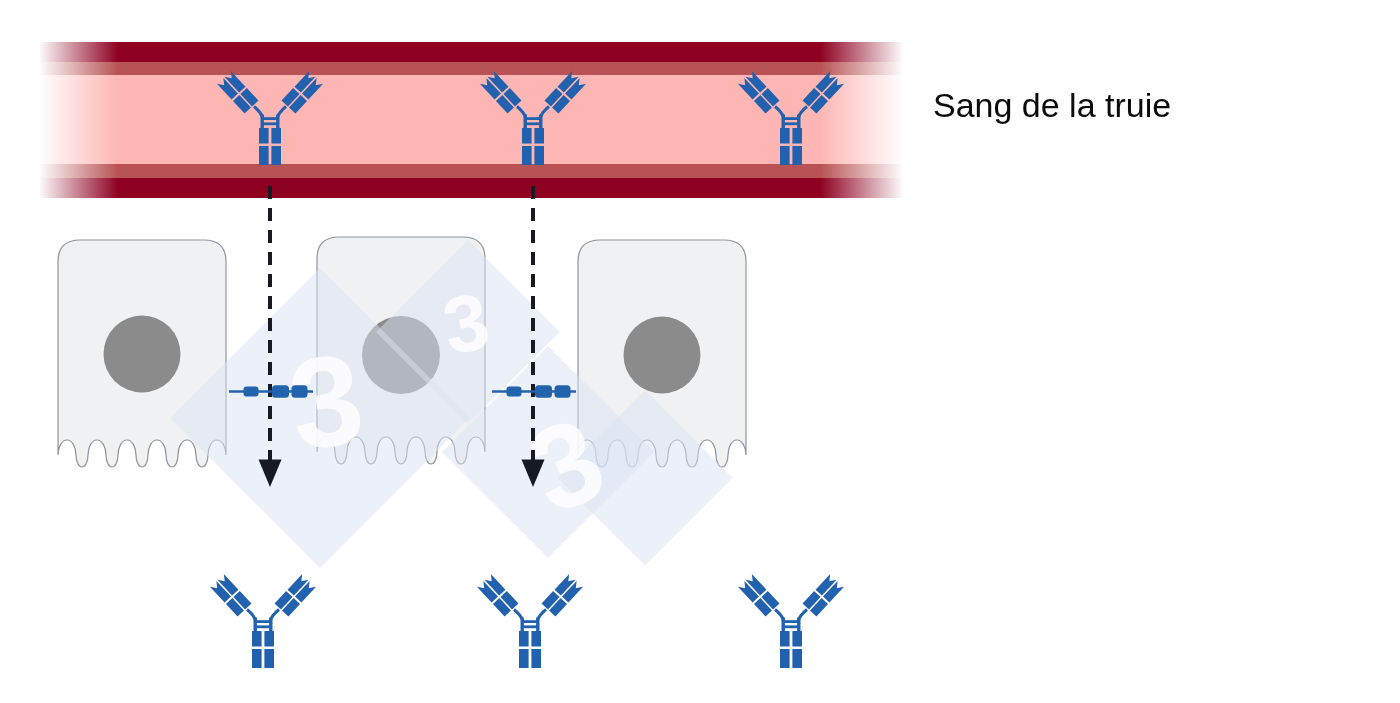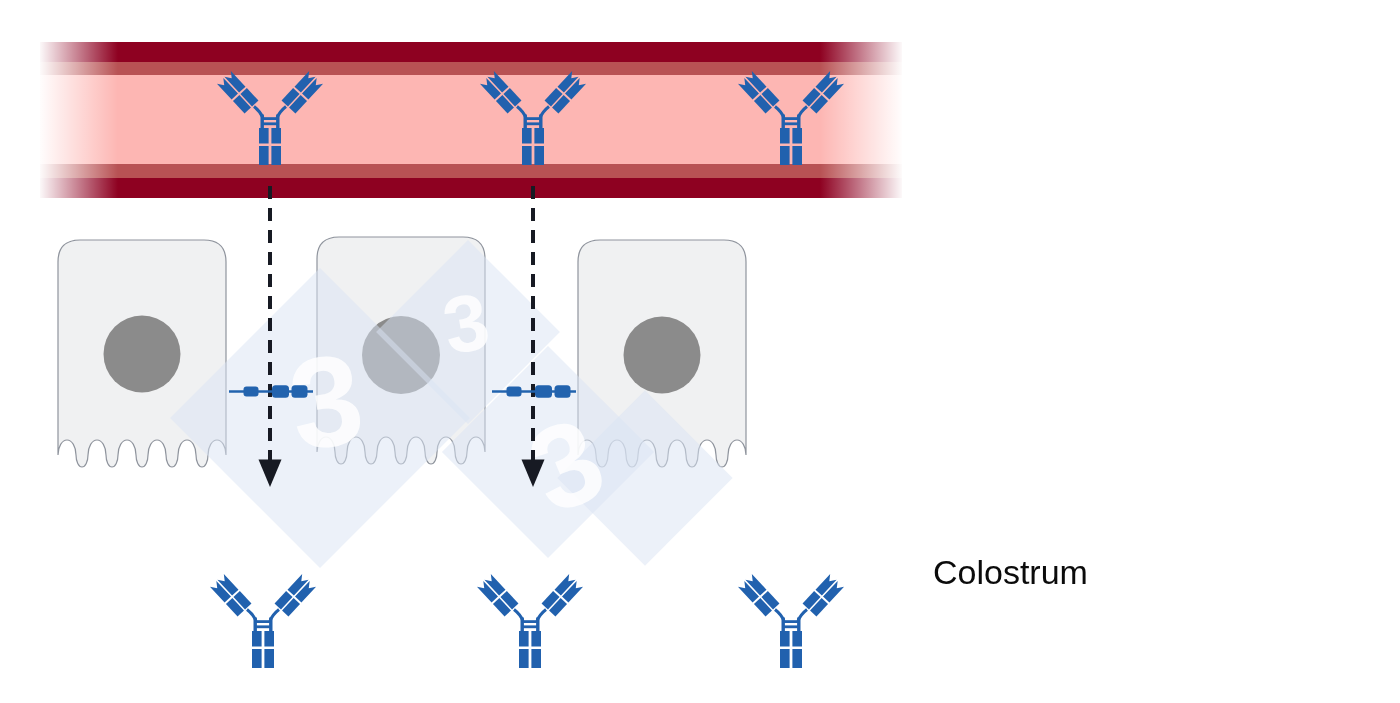--- a/index.html
+++ b/index.html
@@ -142,15 +142,15 @@
     <use href="#antibody-sym" transform="translate(741,71)"></use>
   </g>
 
   <g>
     <use href="#antibody-sym" transform="translate(213,574)"></use>
     <use href="#antibody-sym" transform="translate(480,574)"></use>
     <use href="#antibody-sym" transform="translate(741,574)"></use>
   </g>
 </svg>
 
-  <div class="lbl lbl-colo">Colostrum</div>
+  <div class="lbl lbl-blood">Sang de la truie</div>
 
 </div>
 
 </body></html>

